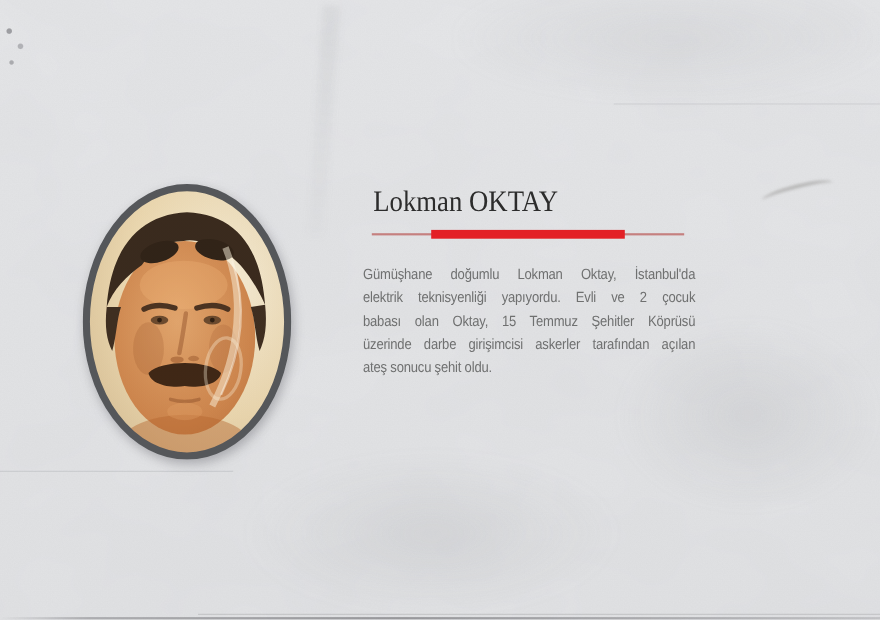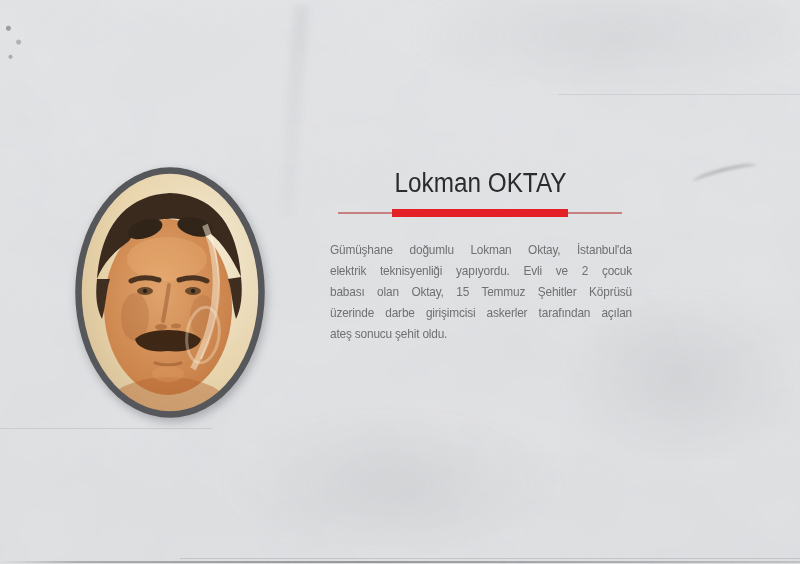--- a/index.html
+++ b/index.html
@@ -83,25 +83,26 @@
   .portrait {
     position: absolute; left: 75px; top: 167px;
     width: 190px; height: 251px;
   }
   .portrait svg { filter: drop-shadow(2px 4px 5px rgba(70,70,78,.35)); }
 
   
   .title {
     position: absolute; left: 330px; top: 168px; width: 302px;
     margin: 0;
-    text-align: center;
+    text-align: left;
     font-size: 27px; font-weight: 400;
     color: #2c2c2c;
     line-height: 30px;
     white-space: nowrap;
+    font-family: Liberation Serif, serif;
   }
   .title .squeeze { display: inline-block; transform: scaleX(.9); transform-origin: center; }
 
   .divider-thin {
     position: absolute; left: 338px; top: 212px;
     width: 284px; height: 1.5px;
     background: #c5807f;
   }
   .divider-thick {
     position: absolute; left: 392px; top: 209px;

